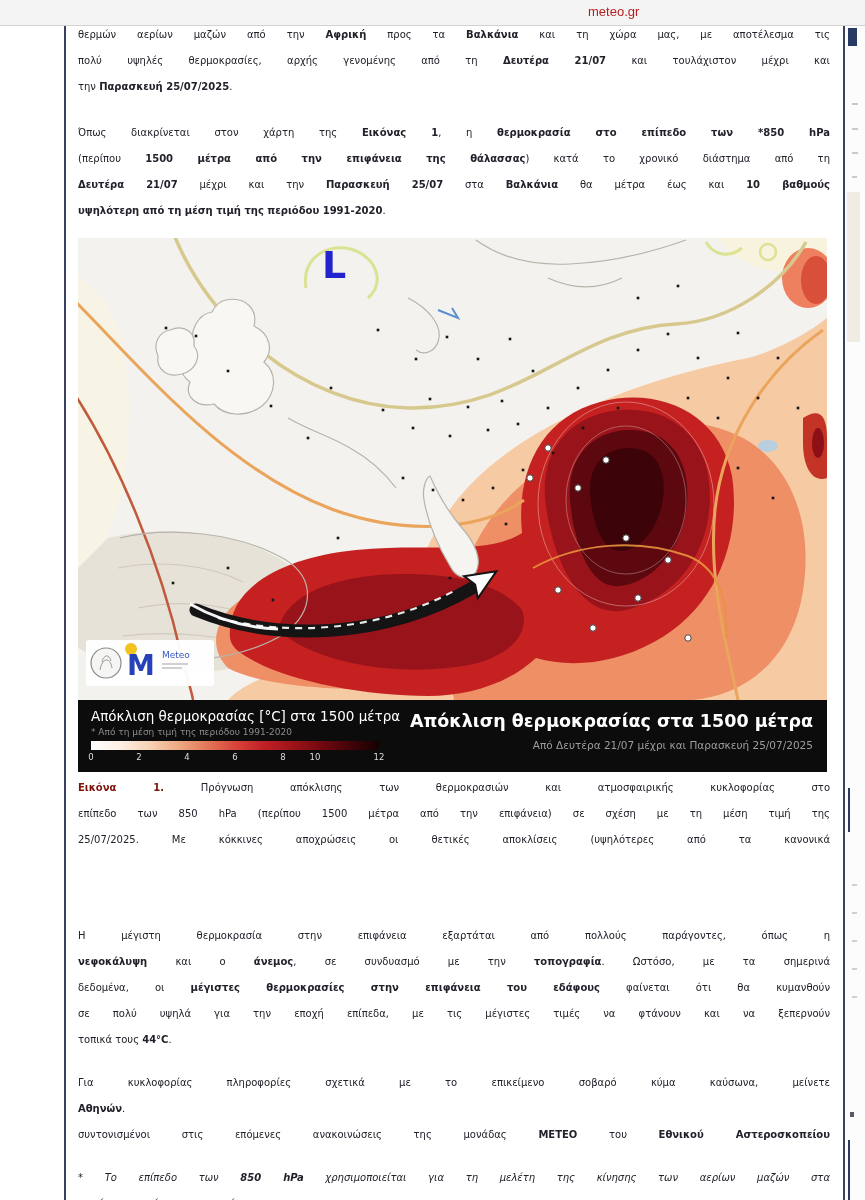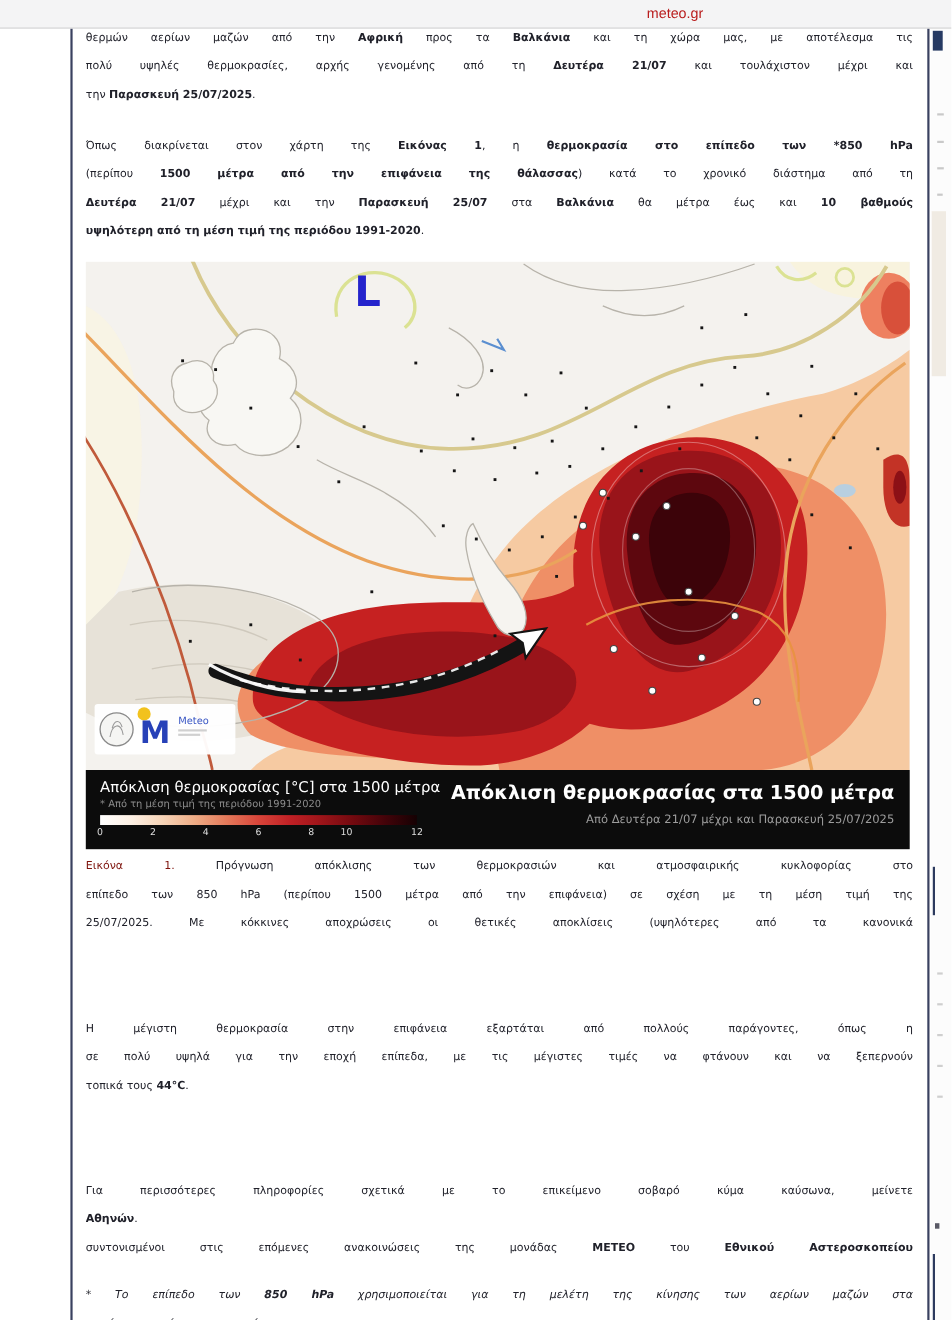--- a/index.html
+++ b/index.html
@@ -14,21 +14,21 @@
     font-size:13px;color:#b91c1c;font-family:"Liberation Sans",sans-serif}
   
   .frame{position:absolute;top:25px;left:64px;width:777px;height:1175px;
     border-left:2px solid #3a4160;border-right:2px solid #3a4160;background:#fff;z-index:1}
   
   .para{position:absolute;left:78px;width:752px;color:#20212a;
     font-size:10px;line-height:26px;overflow:hidden;z-index:5}
   .jl{text-align:justify;text-align-last:justify;text-justify:inter-word;height:26px}
   .ll{text-align-last:left}
   .b{font-weight:bold}
-  .red{font-weight:normal;color:#7e130c}
+  .red{font-weight:bold;color:#7e130c}
   .fnote{font-style:italic}
   
   .figure{position:absolute;top:238px;left:78px;width:749px;height:534px;z-index:4}
   .map-svg{display:block;width:749px;height:462px;background:#f4f2ee}
   .legendbar{position:relative;width:749px;height:72px;background:#0c0c0c;color:#fff;
     font-family:"DejaVu Sans",sans-serif}
   .lg-title{position:absolute;left:13px;top:8px;font-size:13.5px;font-weight:normal;white-space:nowrap}
   .lg-note{position:absolute;left:13px;top:27px;font-size:9px;color:#8d8d8d;white-space:nowrap}
   .lg-grad{position:absolute;left:13px;top:41px;width:288px;height:9px;
     background:linear-gradient(to right,#ffffff 0%,#fdf0e4 10%,#f6d3b6 20%,#eeab85 30%,
@@ -223,25 +223,27 @@
   </div>
 </div>
 
 <div class="para" style="top:775px">
     <div class="jl"><span class="red">Εικόνα 1.</span><span> Πρόγνωση απόκλισης των θερμοκρασιών και ατμοσφαιρικής κυκλοφορίας στο</span></div>
     <div class="jl"><span>επίπεδο των 850 hPa (περίπου 1500 μέτρα από την επιφάνεια) σε σχέση με τη μέση τιμή της</span></div>
     <div class="jl"><span>25/07/2025. Με κόκκινες αποχρώσεις οι θετικές αποκλίσεις (υψηλότερες από τα κανονικά</span></div>
   </div>
 <div class="para" style="top:923px">
     <div class="jl"><span>Η μέγιστη θερμοκρασία στην επιφάνεια εξαρτάται από πολλούς παράγοντες, όπως η</span></div>
+    <div class="jl"><span class="b">νεφοκάλυψη</span><span> και ο </span><span class="b">άνεμος</span><span>, σε συνδυασμό με την </span><span class="b">τοπογραφία</span><span>. Ωστόσο, με τα σημερινά</span></div>
+    <div class="jl"><span>δεδομένα, οι </span><span class="b">μέγιστες θερμοκρασίες στην επιφάνεια του εδάφους</span><span> φαίνεται ότι θα κυμανθούν</span></div>
     <div class="jl"><span>σε πολύ υψηλά για την εποχή επίπεδα, με τις μέγιστες τιμές να φτάνουν και να ξεπερνούν</span></div>
     <div class="jl ll"><span>τοπικά τους </span><span class="b">44°C</span><span>.</span></div>
   </div>
 <div class="para" style="top:1070px">
-    <div class="jl"><span>Για περισσότερες πληροφορίες σχετικά με το επικείμενο σοβαρό κύμα καύσωνα, μείνετε</span></div>
+    <div class="jl"><span>Για κυκλοφορίας πληροφορίες σχετικά με το επικείμενο σοβαρό κύμα καύσωνα, μείνετε</span></div>
     <div class="jl ll"><span class="b">Αθηνών</span><span>.</span></div>
     <div class="jl"><span>συντονισμένοι στις επόμενες ανακοινώσεις της μονάδας </span><span class="b">ΜΕΤΕΟ</span><span> του </span><span class="b">Εθνικού Αστεροσκοπείου</span></div>
   </div>
 <div class="para fnote" style="top:1165px">
     <div class="jl"><span>* Το επίπεδο των </span><span class="b">850 hPa</span><span> χρησιμοποιείται για τη μελέτη της κίνησης των αερίων μαζών στα</span></div>
     <div class="jl ll"><span>κατώτερα στρώματα της ατμόσφαιρας.</span></div>
   </div>
 
 <div class="minimap" id="minimap">
     <div class="mm-mark" style="left: 2px; top: 3px; width: 9px; height: 18px; background: rgb(38, 58, 99);"></div>

